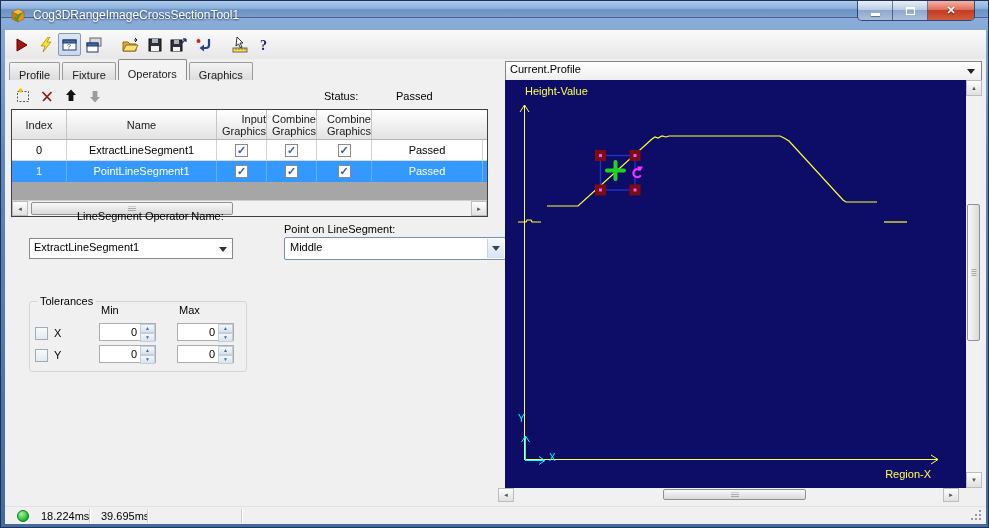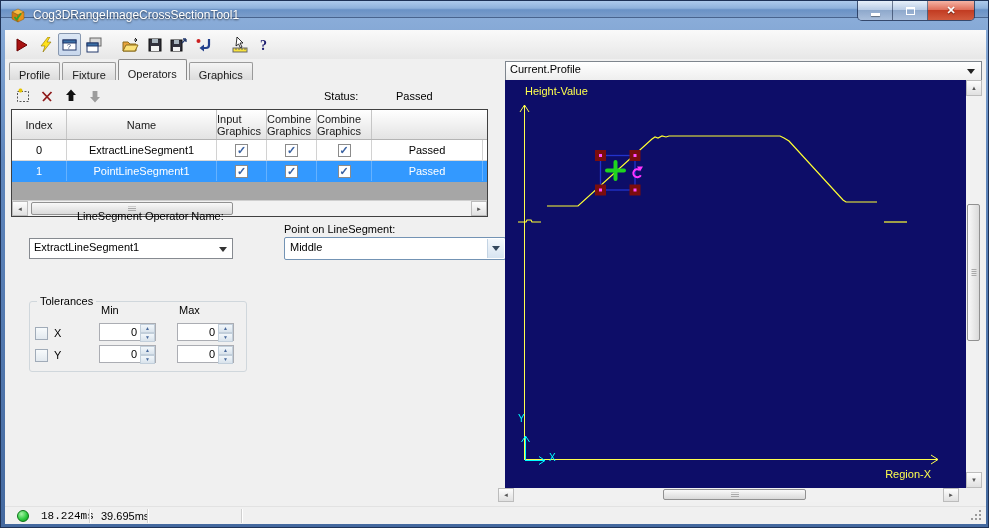--- a/index.html
+++ b/index.html
@@ -46,21 +46,21 @@
   .op-toolbar { position:absolute; left:12px; top:84px; height:22px; display:flex; align-items:center; }
   .op-btn { width:20px; height:20px; display:flex; align-items:center; justify-content:center; margin-right:4px; }
   .status-label { position:absolute; left:323px; top:89px; }
   .status-value { position:absolute; left:395px; top:89px; }
 
   
   .grid-box { position:absolute; left:10px; top:108px; width:477px; height:108px;
               border:1px solid #404040; background:#A6A6A6; display:flex; flex-direction:column; overflow:hidden; }
   .grid-header { height:30px; background:linear-gradient(#FFFFFF,#E3E3E3); display:flex;
                  border-bottom:1px solid #B4B4B4; color:#1A1A1A; flex:none; }
-  .gcell { display:flex; align-items:center; justify-content:center; text-align:left;
+  .gcell { display:flex; align-items:center; justify-content:center; text-align:right;
            border-right:1px solid #D2D2D2; line-height:12px; overflow:hidden; flex:none; }
   .grid-header .gcell { border-right:1px solid #C6C6C6; }
   .grow { height:21px; display:flex; background:#FFF; border-bottom:1px solid #D8D8D8; flex:none; }
   .grow.sel { background:#3399FF; color:#FFF; border-bottom-color:#3399FF; }
   .grow.sel .gcell { border-right-color:#66B2FF; }
   .gcheck { width:13px; height:13px; background:#FFF; border:1px solid #8B8B8B; display:flex;
             align-items:center; justify-content:center; color:#3A62A2; font-size:11px; font-weight:bold; line-height:10px; }
   .grid-filler { flex:1; background:#A6A6A6; }
   .grid-hscroll { height:16px; background:#F2F2F2; position:relative; flex:none; border-top:1px solid #CFCFCF; }
 
@@ -107,21 +107,21 @@
   .plot { position:absolute; left:504px; top:79px; width:461px; height:408px; background:#0D0D68; }
   .plot svg { display:block; width:461px; height:408px; }
   .vscroll { position:absolute; left:965px; top:79px; width:16px; height:408px; background:#F1F1F1; }
   .hscroll-right { position:absolute; left:497px; top:487px; width:461px; height:14px; background:#F1F1F1; }
 
   
   .statusbar { position:absolute; left:4px; top:505px; width:981px; height:18px; background:#F0F0F0;
                border-top:1px solid #E2E2E2; }
   .indicator { position:absolute; left:12px; top:3px; width:12px; height:12px; border-radius:50%;
                background:radial-gradient(circle at 35% 30%,#A6F2A6,#2ECC40 55%,#0F8F1E); border:1px solid #0A7316; }
-  .sb-text1 { position:absolute; left:36px; top:3px;font-family:Liberation Mono, monospace; }
+  .sb-text1 { position:absolute; left:36px; top:3px; }
   .sb-text2 { position:absolute; left:96px; top:3px; }
   .sb-sep { position:absolute; top:2px; width:1px; height:14px; background:#CFCFCF; box-shadow:1px 0 0 #FFF; }
   .grip { position:absolute; right:4px; bottom:3px; }
 </style>
 </head>
 <body>
 
 <div class="window">
 
   <div class="titlebar">

